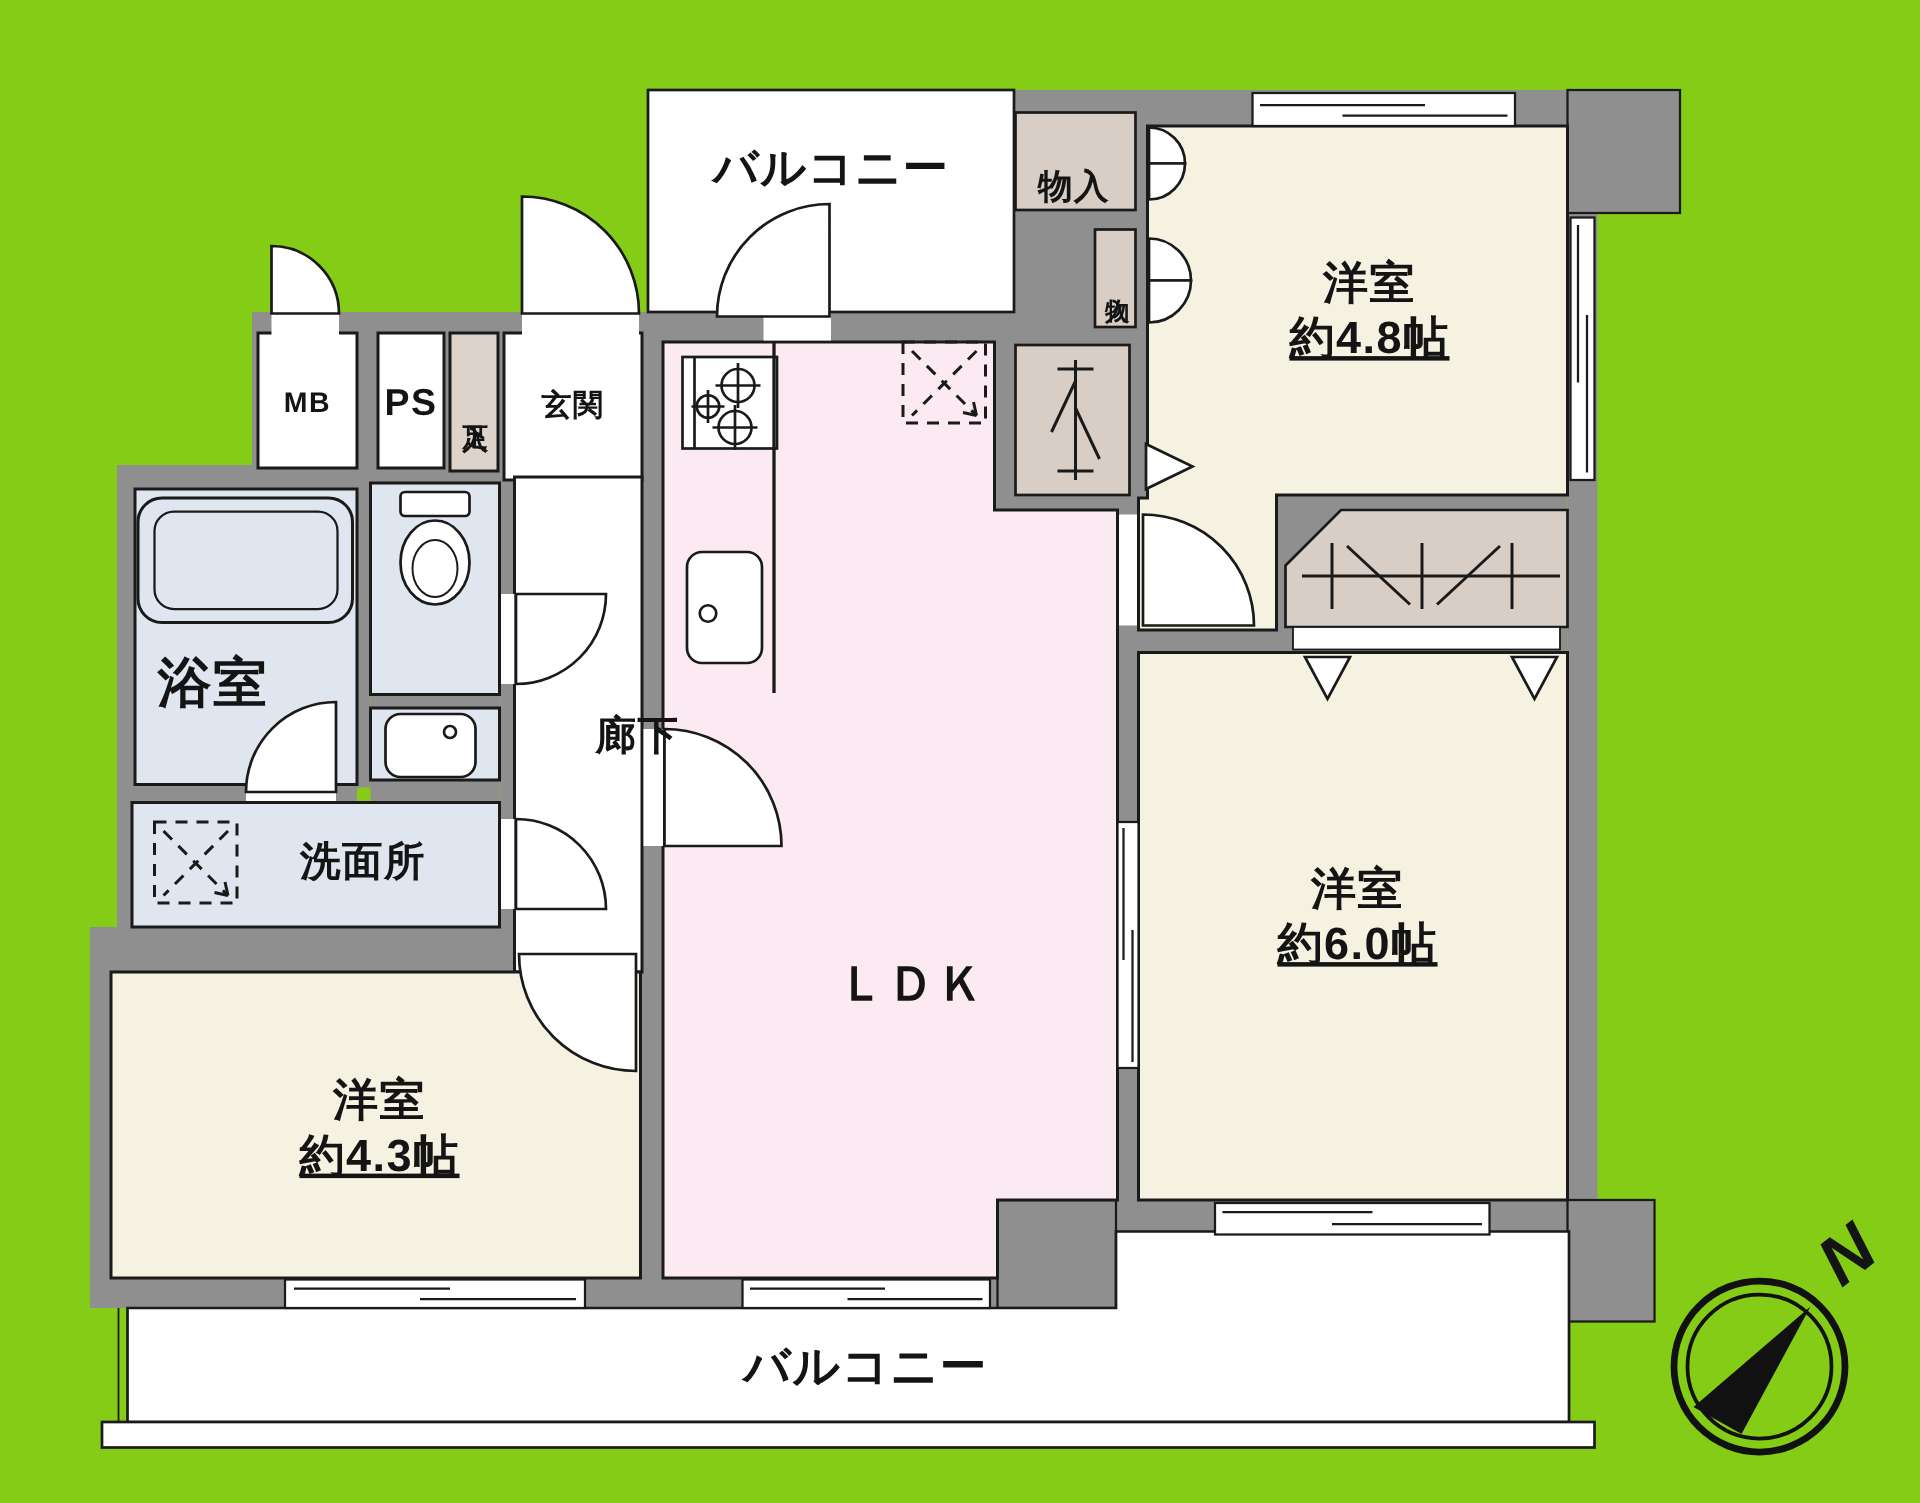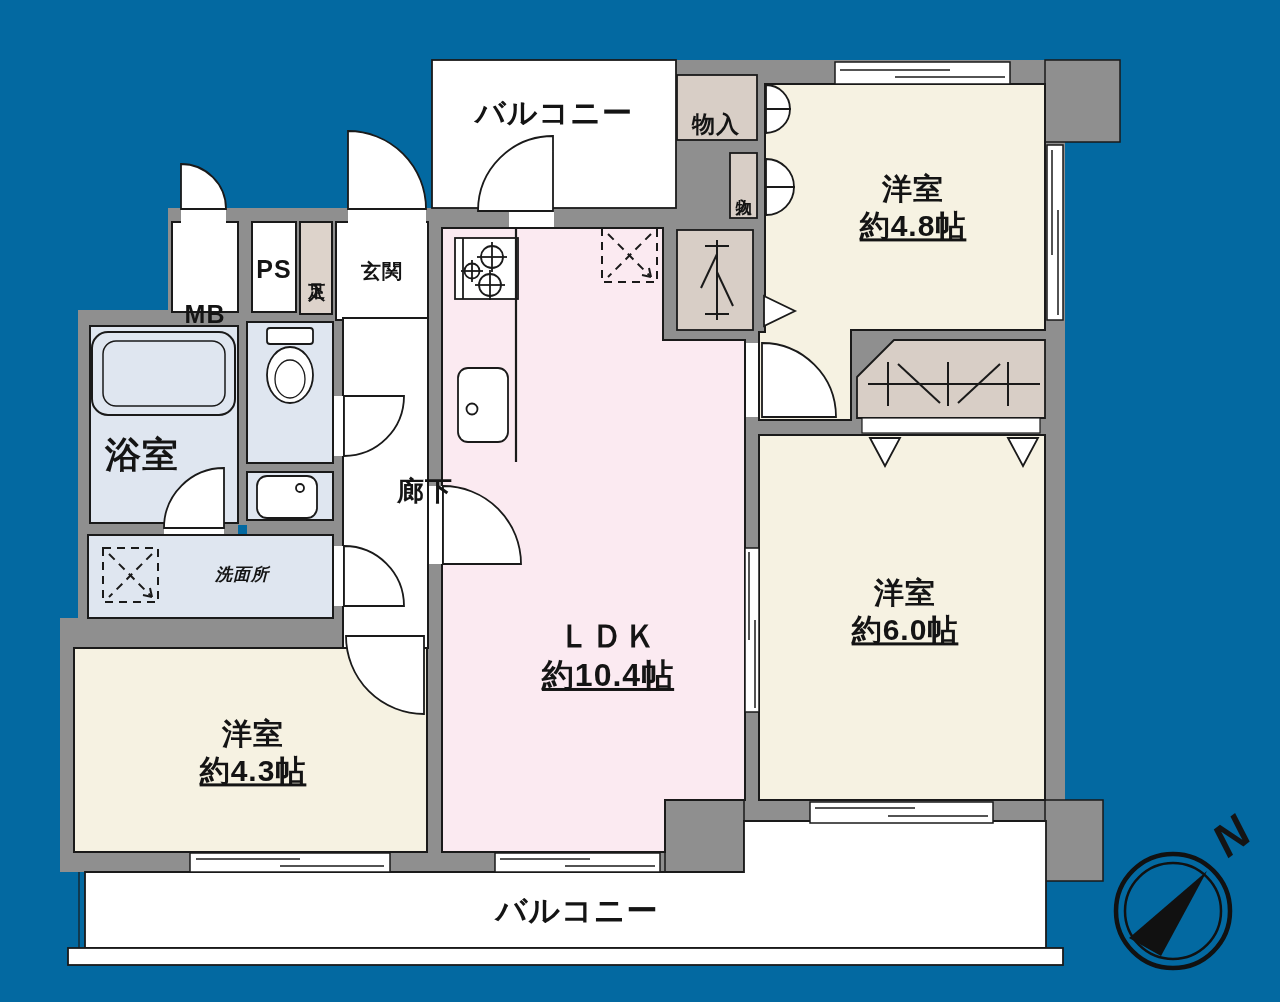--- a/index.html
+++ b/index.html
@@ -1,16 +1,16 @@
 <!DOCTYPE html>
 <html><head>
 <meta charset="utf-8">
 <style>
   html,body{margin:0;padding:0;background:#ffffff;}
-  #plan{position:relative;width:1280px;height:1002px;background:#0369a1;overflow:hidden;
+  #plan{position:relative;width:1280px;height:1002px;background:#84cc16;overflow:hidden;
         font-family:"Liberation Sans","DejaVu Sans",sans-serif;color:#111;}
   #plan svg{position:absolute;left:0;top:0;}
   .lbl{position:absolute;transform:translate(-50%,-50%);font-weight:bold;color:#141414;
        white-space:nowrap;text-align:center;line-height:1.22;letter-spacing:1px;}
   .lbl .sz{display:block;text-decoration:underline;}
   .vert{writing-mode:vertical-rl;text-orientation:upright;letter-spacing:0;}
   .north{font-style:italic;transform:translate(-50%,-50%) rotate(-38deg);letter-spacing:0;}
 </style>
 </head>
 <body>
@@ -209,29 +209,29 @@
     <polygon points="1207,871 1129,938 1161,956" fill="#111"></polygon>
   </g>
 </svg>
 
   <div class="lbl" style="left:554px;top:113px;font-size:30px;">バルコニー</div>
   <div class="lbl" style="left:716px;top:108px;font-size:23px;margin-top:16px;">物入</div>
   <div class="lbl vert" style="left:744px;top:186px;font-size:16px;">物入</div>
   <div class="lbl" style="left:913px;top:208px;font-size:30px;">
     <span>洋室</span><span class="sz">約4.8帖</span>
   </div>
-  <div class="lbl" style="left:205px;top:269px;font-size:25px;margin-top:45px;">MB</div>
+  <div class="lbl" style="left:205px;top:269px;font-size:19px;">MB</div>
   <div class="lbl" style="left:274px;top:269px;font-size:25px;">PS</div>
   <div class="lbl vert" style="left:316px;top:270px;font-size:17px;">下足入</div>
   <div class="lbl" style="left:382px;top:271px;font-size:20px;">玄関</div>
   <div class="lbl" style="left:142px;top:455px;font-size:36px;">浴室</div>
-  <div class="lbl" style="left:242px;top:575px;font-size:17px;font-style:italic;">洗面所</div>
+  <div class="lbl" style="left:242px;top:575px;font-size:27px;">洗面所</div>
   <div class="lbl" style="left:386px;top:491px;font-size:27px;margin-left:39px;">廊下</div>
   <div class="lbl" style="left:608px;top:656px;font-size:32px;">
-    <span>ＬＤＫ</span><span class="sz">約10.4帖</span>
+    <span>ＬＤＫ</span>
   </div>
   <div class="lbl" style="left:905px;top:612px;font-size:30px;">
     <span>洋室</span><span class="sz">約6.0帖</span>
   </div>
   <div class="lbl" style="left:253px;top:753px;font-size:30px;">
     <span>洋室</span><span class="sz">約4.3帖</span>
   </div>
   <div class="lbl" style="left:577px;top:911px;font-size:31px;">バルコニー</div>
   <div class="lbl north" style="left:1231px;top:836px;font-size:46px;">N</div>
 

